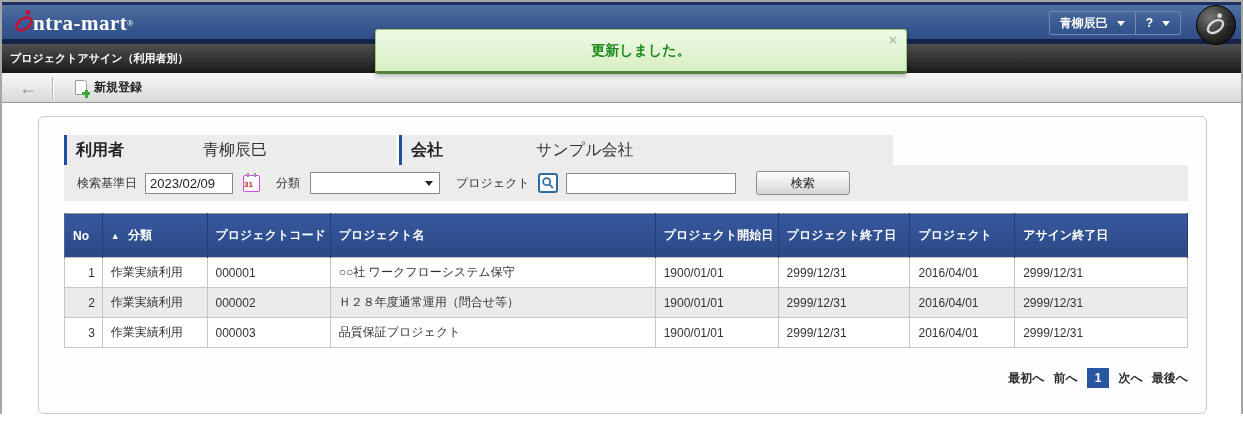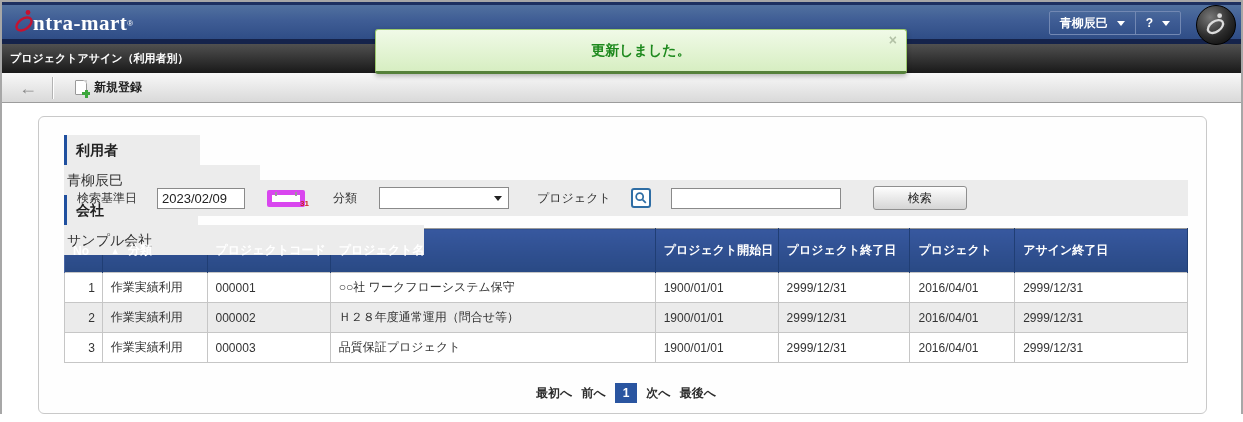--- a/index.html
+++ b/index.html
@@ -61,36 +61,36 @@
               border-left: 4px solid transparent; border-top: 4px solid #cfcfcf; }
   .doc-plus-h { position: absolute; right: -4px; bottom: -1px; width: 8px; height: 3px; background: #3ca73c; }
   .doc-plus-v { position: absolute; right: -1.5px; bottom: -3.5px; width: 3px; height: 8px; background: #3ca73c; }
 
   
   .content { position: relative; height: 312px; background: #fff; }
   .panel { position: absolute; left: 36px; top: 13px; width: 1169px; height: 298px;
            border: 1px solid #c9c9c9; border-radius: 6px; background: #fefefe;
            padding: 18px 20px 0 25px; }
 
-  .info-row { display: flex; height: 30px; font-size: 14px; flex-direction: column; }
+  .info-row { display: flex; height: 30px; font-size: 16px; }
   .info-label { background: #ececec; border-left: 3px solid #20509f; font-weight: bold;
                 line-height: 30px; padding-left: 9px; width: 136px; color: #222; }
   .info-value { background: #ececec; line-height: 30px; width: 196px; padding-left: 3px; color: #333; }
   .info-value.wide { width: 360px; }
   .info-gap { width: 3px; }
 
-  .search-bar { margin-top: 15px; height: 36px; background: #ececec; display: flex;
-                align-items: center; padding-left: 13px; gap: 20px; font-size: 12px;
+  .search-bar { height: 36px; background: #ececec; display: flex;
+                align-items: center; padding-left: 13px; gap: 8px; font-size: 12px;
                 width: 1124px; color: #333; }
   .text-input { height: 21px; border: 1px solid #8a8a8a; background: #fff; font-size: 13px;
                 font-family: inherit; padding: 0 4px; color: #222; }
   .date-input { width: 88px; }
   .project-input { width: 170px; }
-  .cal-icon { width: 17px; height: 17px; background: #fff; border: 5px solid #d946ef;
-              border-radius: 2px; position: relative; cursor: pointer; margin-left: 2px; padding-left: 28px; }
+  .cal-icon { width: 17px; height: 17px; background: #fff; border: 1px solid #d946ef;
+              border-radius: 2px; position: relative; cursor: pointer; margin-left: 2px; }
   .cal-top { height: 5px; background: #d23333; border-radius: 1px 1px 0 0; }
   .cal-day { font-size: 8px; color: #c22; font-weight: bold; text-align: center; line-height: 10px; }
   .cal-ring { position: absolute; top: -3px; width: 2px; height: 4px; background: #999; }
   .select-box { width: 130px; height: 22px; border: 1px solid #8a8a8a; background: #fff;
                 position: relative; display: flex; align-items: center; padding-left: 5px;
                 margin-left: 2px; cursor: pointer; }
   .select-chevron { position: absolute; right: 6px; top: 8px; width: 0; height: 0;
                     border-left: 4px solid transparent; border-right: 4px solid transparent;
                     border-top: 5px solid #222; }
   .mag-icon { width: 20px; height: 20px; border: 2px solid #2e6da4; border-radius: 3px;
@@ -105,21 +105,21 @@
   .data-table th { background: linear-gradient(180deg,#37589f,#294984); color: #fff;
                    font-weight: bold; text-align: left; height: 44px; padding: 0 4px 0 8px;
                    border-right: 1px solid #203e74; border-left: 1px solid #4a67a5;
                    cursor: pointer; white-space: nowrap; }
   .data-table td { height: 30px; padding: 0 4px 0 8px; border: 1px solid #c6c6c6;
                    color: #333; background: #fff; white-space: nowrap; }
   .row-alt td { background: #ebebeb; }
   .cell-no { text-align: right; padding-right: 7px !important; }
   .sort-icon { font-size: 9px; margin-right: 5px; }
 
-  .pagination { margin-top: 20px; width: 1124px; display: flex; justify-content: center;
+  .pagination { margin-top: 20px; width: 1124px; display: flex; justify-content: flex-end;
                 align-items: center; gap: 9px; font-size: 12px; font-weight: bold; color: #2b2b2b; }
   .page-link { cursor: pointer; }
   .page-current { background: #2a55a0; color: #fff; padding: 3px 8px; }
 </style>
 </head>
 <body>
 
 <div class="frame">
 
   <div class="navbar">

